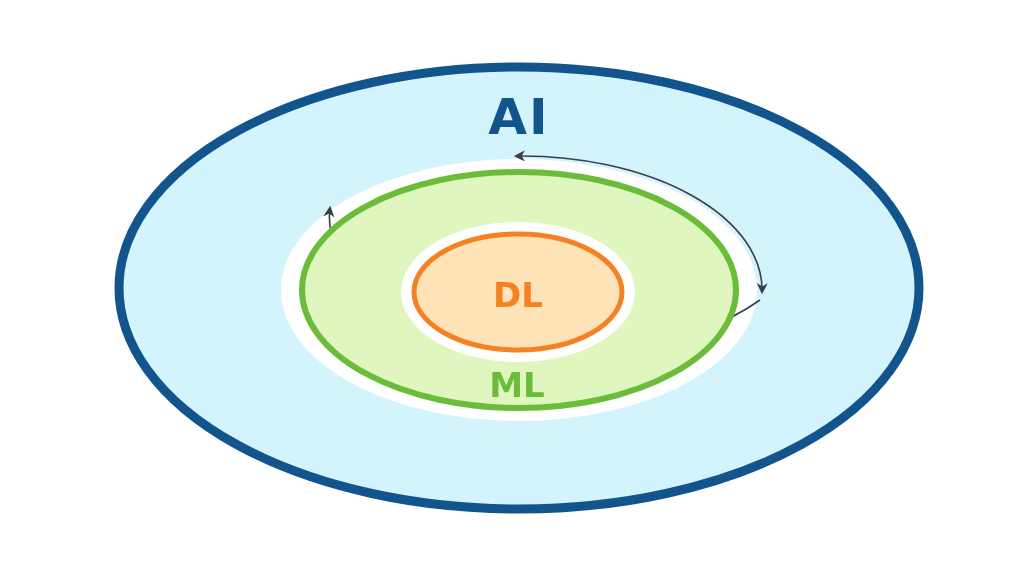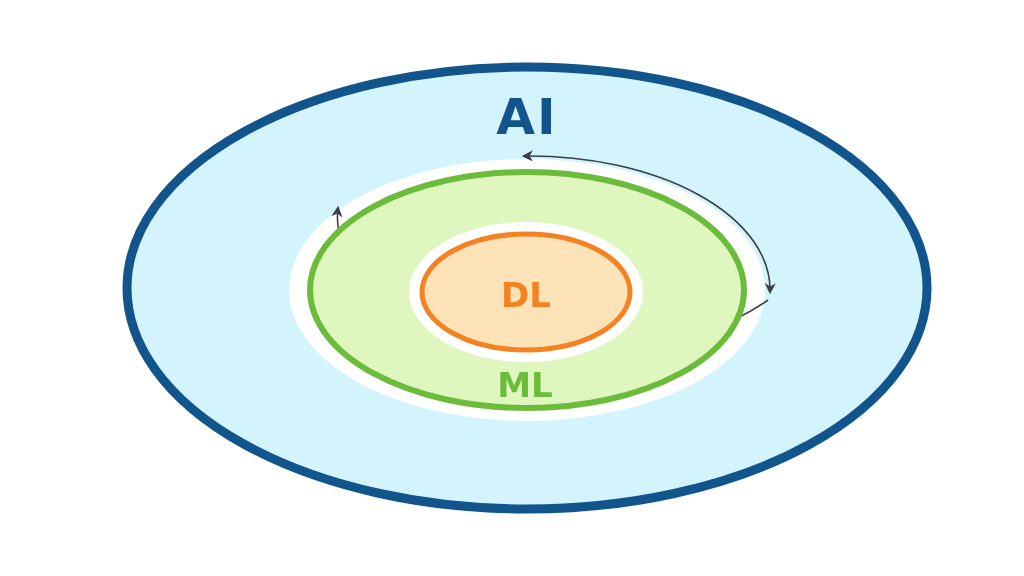--- a/index.html
+++ b/index.html
@@ -1,17 +1,17 @@
 <!DOCTYPE html>
 <html><head>
   <meta charset="utf-8">
   <style>
     html, body { margin: 0; padding: 0; background: #ffffff; }
     body { width: 1024px; height: 576px; overflow: hidden; position: relative; }
-    .stage { position: absolute; left: 16px; top: 0; width: 878px; height: 576px; }
+    .stage { position: absolute; left: 8px; top: 0; width: 878px; height: 576px; }
     svg { display: block; }
     .lbl { font-family: "DejaVu Sans", "Liberation Sans", sans-serif; font-weight: bold; }
   </style>
 </head>
 <body>
 
 <div class="stage">
   <svg width="1024" height="576" viewBox="0 0 1024 576">
     <defs>
       <marker id="arrowhead" viewBox="0 0 10 10" refX="8" refY="5" markerWidth="7" markerHeight="7" orient="auto-start-reverse">

